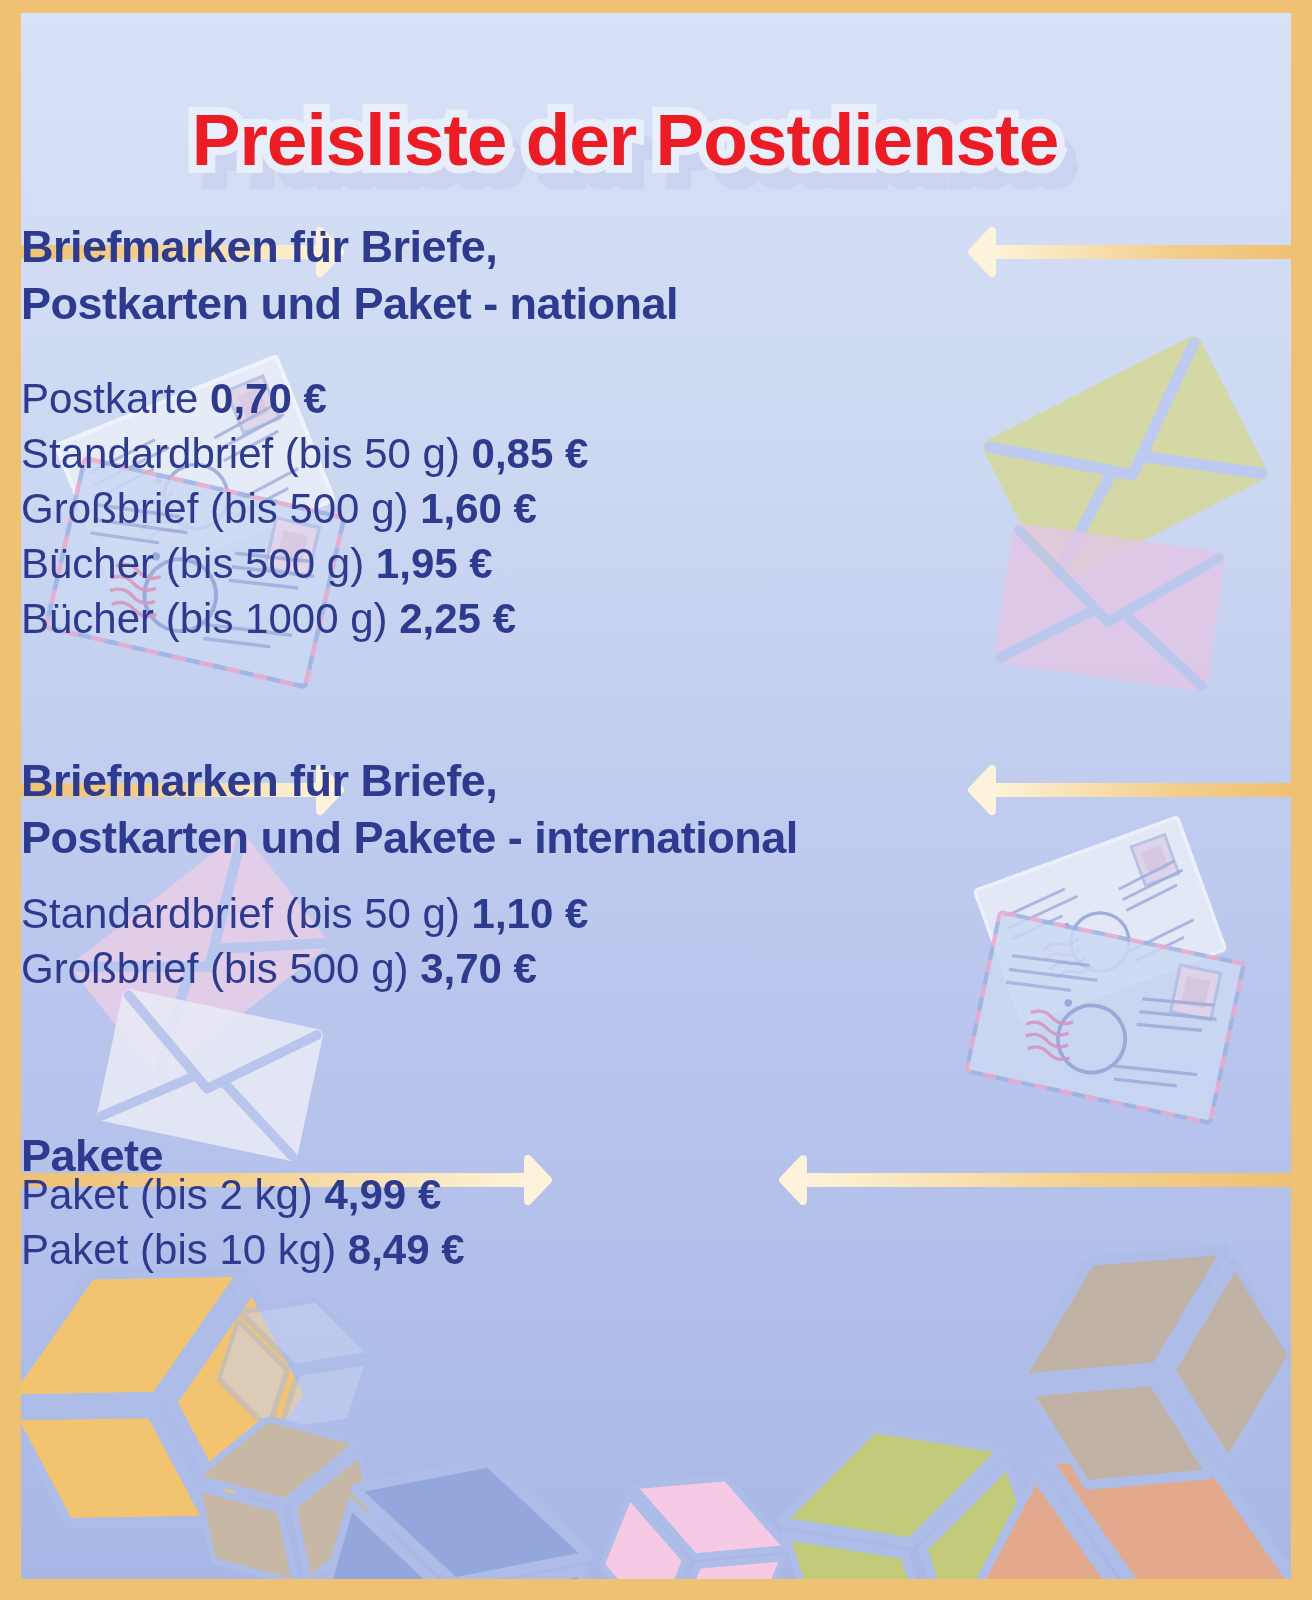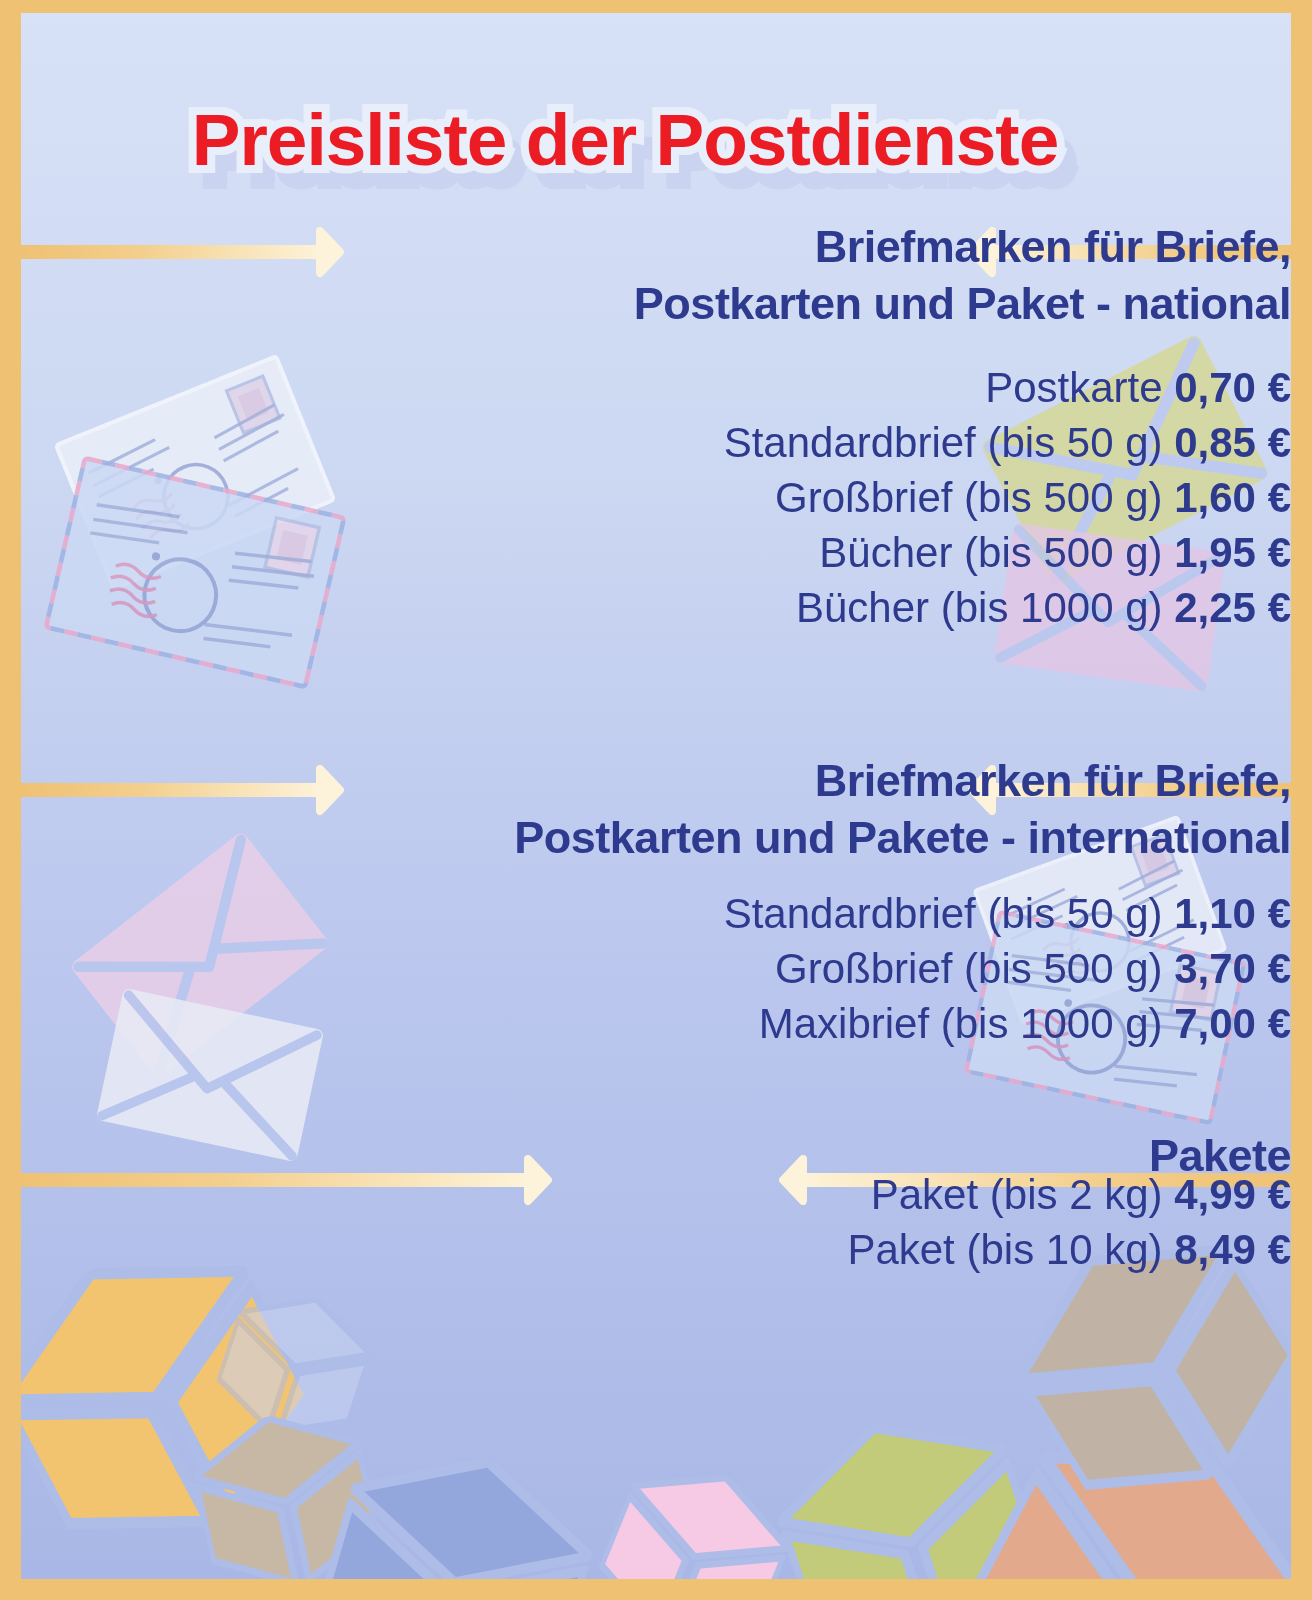--- a/index.html
+++ b/index.html
@@ -15,21 +15,21 @@
   }
   .inner{
     position:absolute;left:21px;top:13px;width:1270px;height:1566px;
     background:linear-gradient(180deg,#d7e1f7 0%,#cdd8f2 28%,#bcc8ee 58%,#a9b7e6 100%);
     overflow:hidden;
   }
 
   
   .deco{position:absolute;z-index:1;}
   .arrow{position:absolute;z-index:2;height:56px;}
-  .textblock{position:absolute;left:0;width:1270px;text-align:right;z-index:3;}
+  .textblock{position:absolute;left:0;width:1270px;text-align:left;z-index:3;}
 
   
   .title{position:absolute;left:0;top:82px;width:1208px;height:90px;margin:0;z-index:3;}
   .title span{
     position:absolute;left:0;right:0;top:0;display:block;text-align:center;
     font-size:73px;font-weight:bold;letter-spacing:-1px;line-height:90px;white-space:nowrap;
   }
   .title-ghost{color:#cad4f0;-webkit-text-stroke:14px #cad4f0;transform:translate(13px,17px);}
   .title-stroke{color:#e9eefb;-webkit-text-stroke:16px #e9eefb;}
   .title-main{color:#ec1c24;}
@@ -234,36 +234,35 @@
     <h1 class="title">
       <span class="title-ghost">Preisliste der Postdienste</span>
       <span class="title-stroke">Preisliste der Postdienste</span>
       <span class="title-main">Preisliste der Postdienste</span>
     </h1>
 
     <div class="textblock sec-heading" style="top:205px">
       <div>Briefmarken für Briefe,</div>
       <div>Postkarten und Paket - national</div>
     </div>
-    <div class="textblock sec-items" style="top:347px">
+    <div class="textblock sec-items" style="top:358px">
       <div class="item"><span>Postkarte</span> <span class="price">0,70 €</span></div>
       <div class="item"><span>Standardbrief (bis 50 g)</span> <span class="price">0,85 €</span></div>
       <div class="item"><span>Großbrief (bis 500 g)</span> <span class="price">1,60 €</span></div>
       <div class="item"><span>Bücher (bis 500 g)</span> <span class="price">1,95 €</span></div>
       <div class="item"><span>Bücher (bis 1000 g)</span> <span class="price">2,25 €</span></div>
     </div>
 
     <div class="textblock sec-heading" style="top:739px">
       <div>Briefmarken für Briefe,</div>
       <div>Postkarten und Pakete - international</div>
     </div>
     <div class="textblock sec-items" style="top:873px">
       <div class="item"><span>Standardbrief (bis 50 g)</span> <span class="price">1,10 €</span></div>
       <div class="item"><span>Großbrief (bis 500 g)</span> <span class="price">3,70 €</span></div>
-      <div class="item"><span>Maxibrief (bis 1000 g)</span> <span class="price">7,00 €</span></div>
     </div>
 
     <div class="textblock sec-heading" style="top:1114px">
       <div>Pakete</div>
     </div>
     <div class="textblock sec-items" style="top:1154px">
       <div class="item"><span>Paket (bis 2 kg)</span> <span class="price">4,99 €</span></div>
       <div class="item"><span>Paket (bis 10 kg)</span> <span class="price">8,49 €</span></div>
     </div>
 

